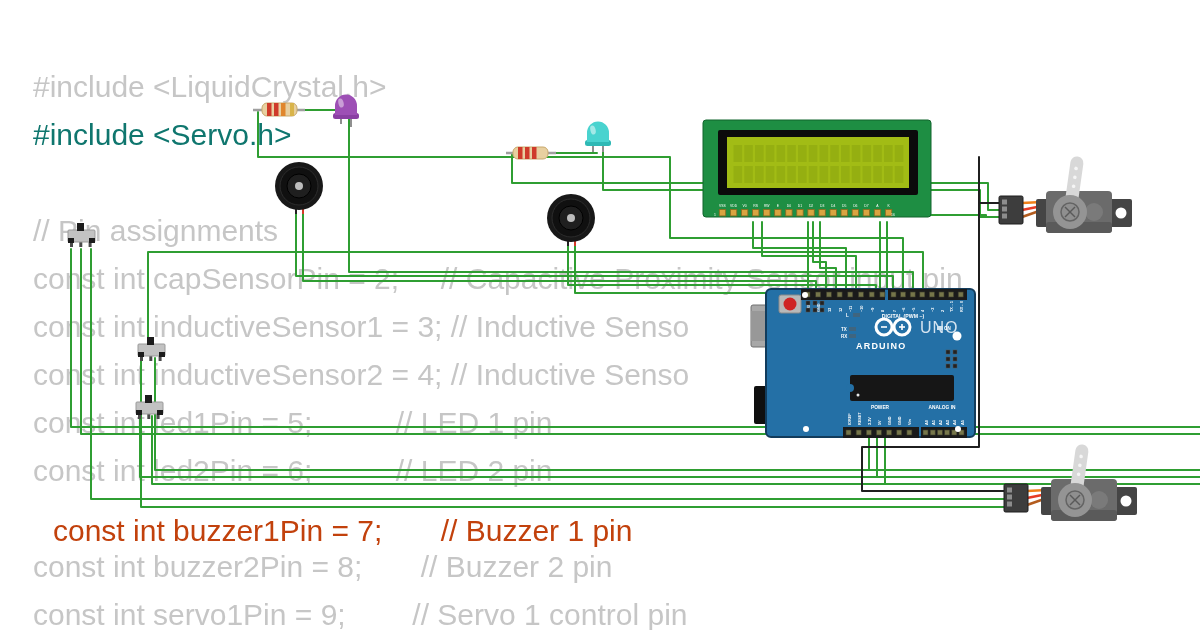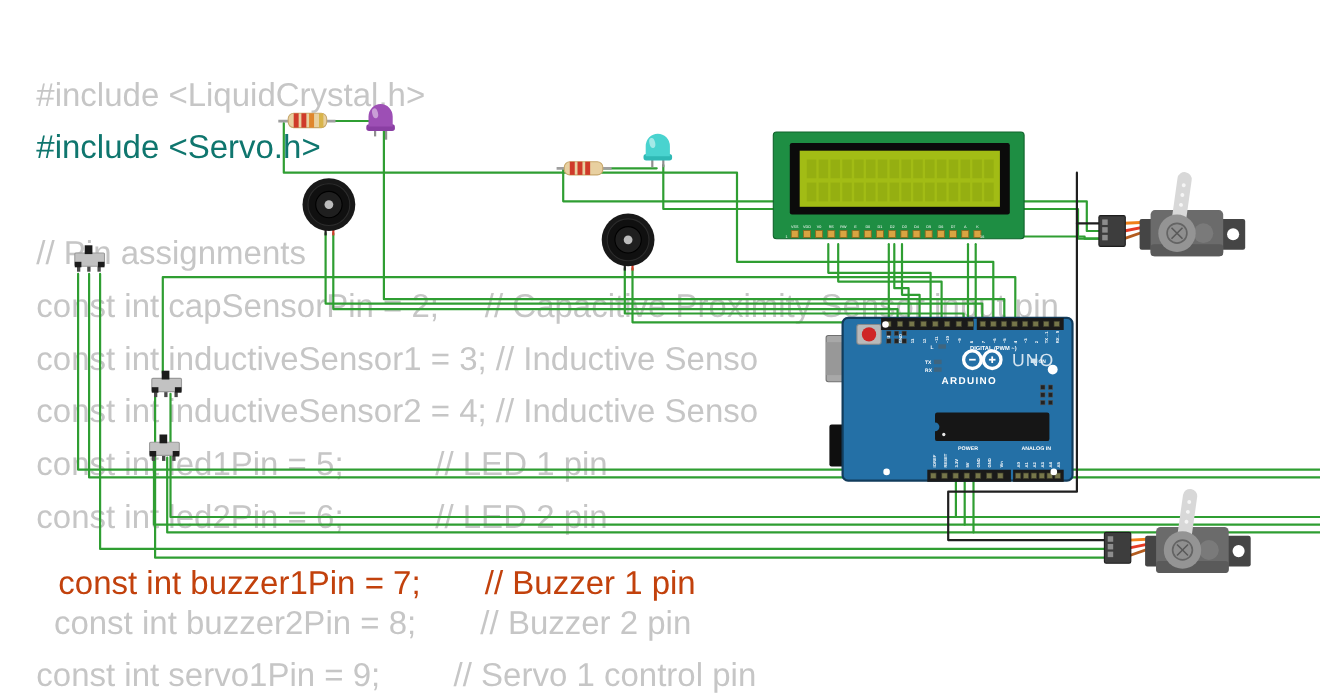--- a/index.html
+++ b/index.html
@@ -20,21 +20,21 @@
 <div id="code-layer">
     <div class="code-line" style="top: 70px; color: rgb(198, 198, 198); text-align: center;">#include &lt;LiquidCrystal.h&gt;</div>
     <div class="code-line" style="top: 118px; color: #0f766e;">#include &lt;Servo.h&gt;</div>
     <div class="code-line" style="top: 214px; color: rgb(198, 198, 198);">// Pin assignments</div>
     <div class="code-line" style="top: 262px; color: rgb(198, 198, 198);">const int capSensorPin = 2;     // Capacitive Proximity Sensor input pin</div>
     <div class="code-line" style="top: 310px; color: rgb(198, 198, 198);">const int inductiveSensor1 = 3; // Inductive Senso</div>
     <div class="code-line" style="top: 358px; color: rgb(198, 198, 198);">const int inductiveSensor2 = 4; // Inductive Senso</div>
     <div class="code-line" style="top: 406px; color: rgb(198, 198, 198);">const int led1Pin = 5;          // LED 1 pin</div>
     <div class="code-line" style="top: 454px; color: rgb(198, 198, 198);">const int led2Pin = 6;          // LED 2 pin</div>
     <div class="code-line" style="top: 514px; color: #c2410c; margin-left: 20px;">const int buzzer1Pin = 7;       // Buzzer 1 pin</div>
-    <div class="code-line" style="top: 550px; color: rgb(198, 198, 198); margin-left: 16px;">const int buzzer2Pin = 8;       // Buzzer 2 pin</div>
+    <div class="code-line" style="top: 550px; color: rgb(198, 198, 198);">const int buzzer2Pin = 8;       // Buzzer 2 pin</div>
     <div class="code-line" style="top: 598px; color: rgb(198, 198, 198);">const int servo1Pin = 9;        // Servo 1 control pin</div>
   </div>
 
 <svg id="circuit" width="1200" height="630" viewBox="0 0 1200 630">
 
   <g id="gWires">
     <polyline class="w" points="258,112 258,157 670,157 670,238 903,238 903,295"></polyline>
     <polyline class="w" points="300,110 349,110 349,272 913,272 913,295"></polyline>
     <polyline class="w" points="296,212 296,276 893,276 893,295"></polyline>
     <polyline class="w" points="303,212 303,281 816,281 816,295"></polyline>

